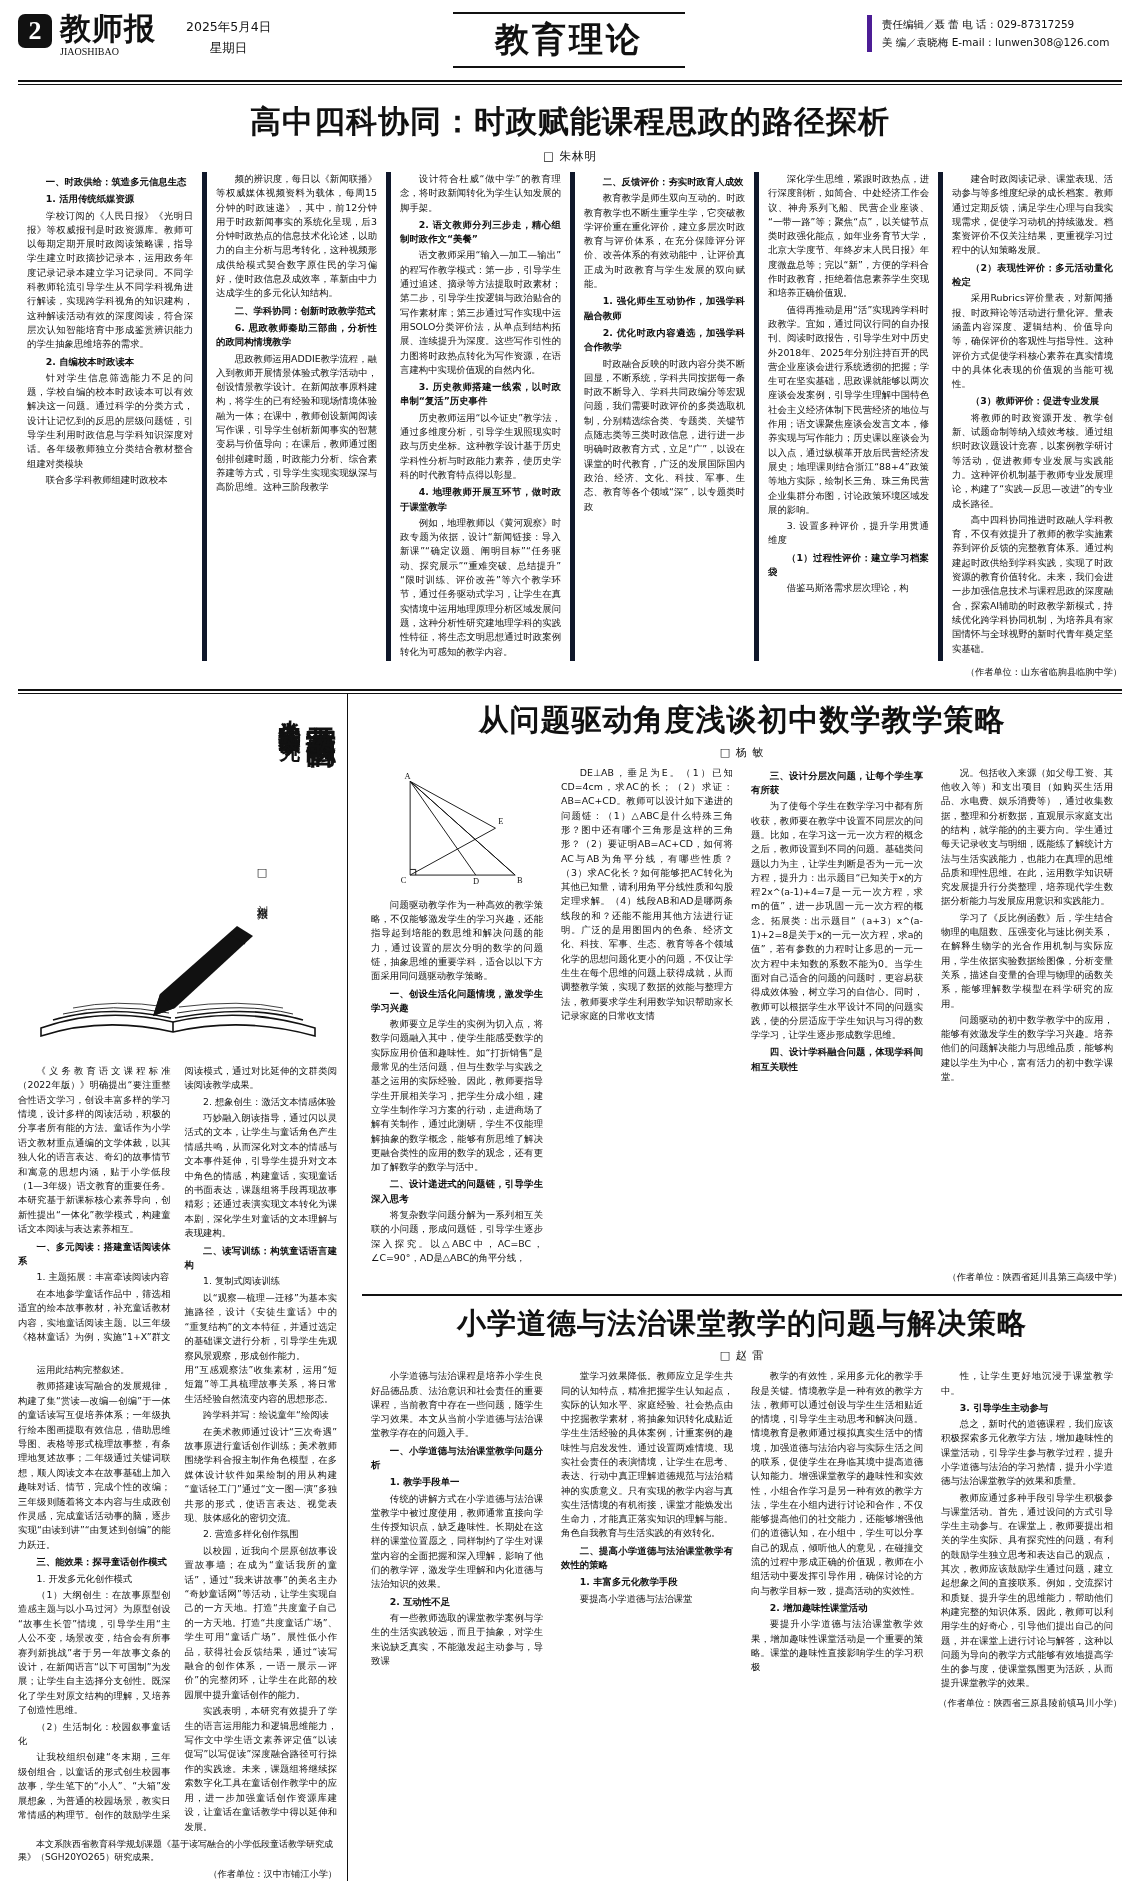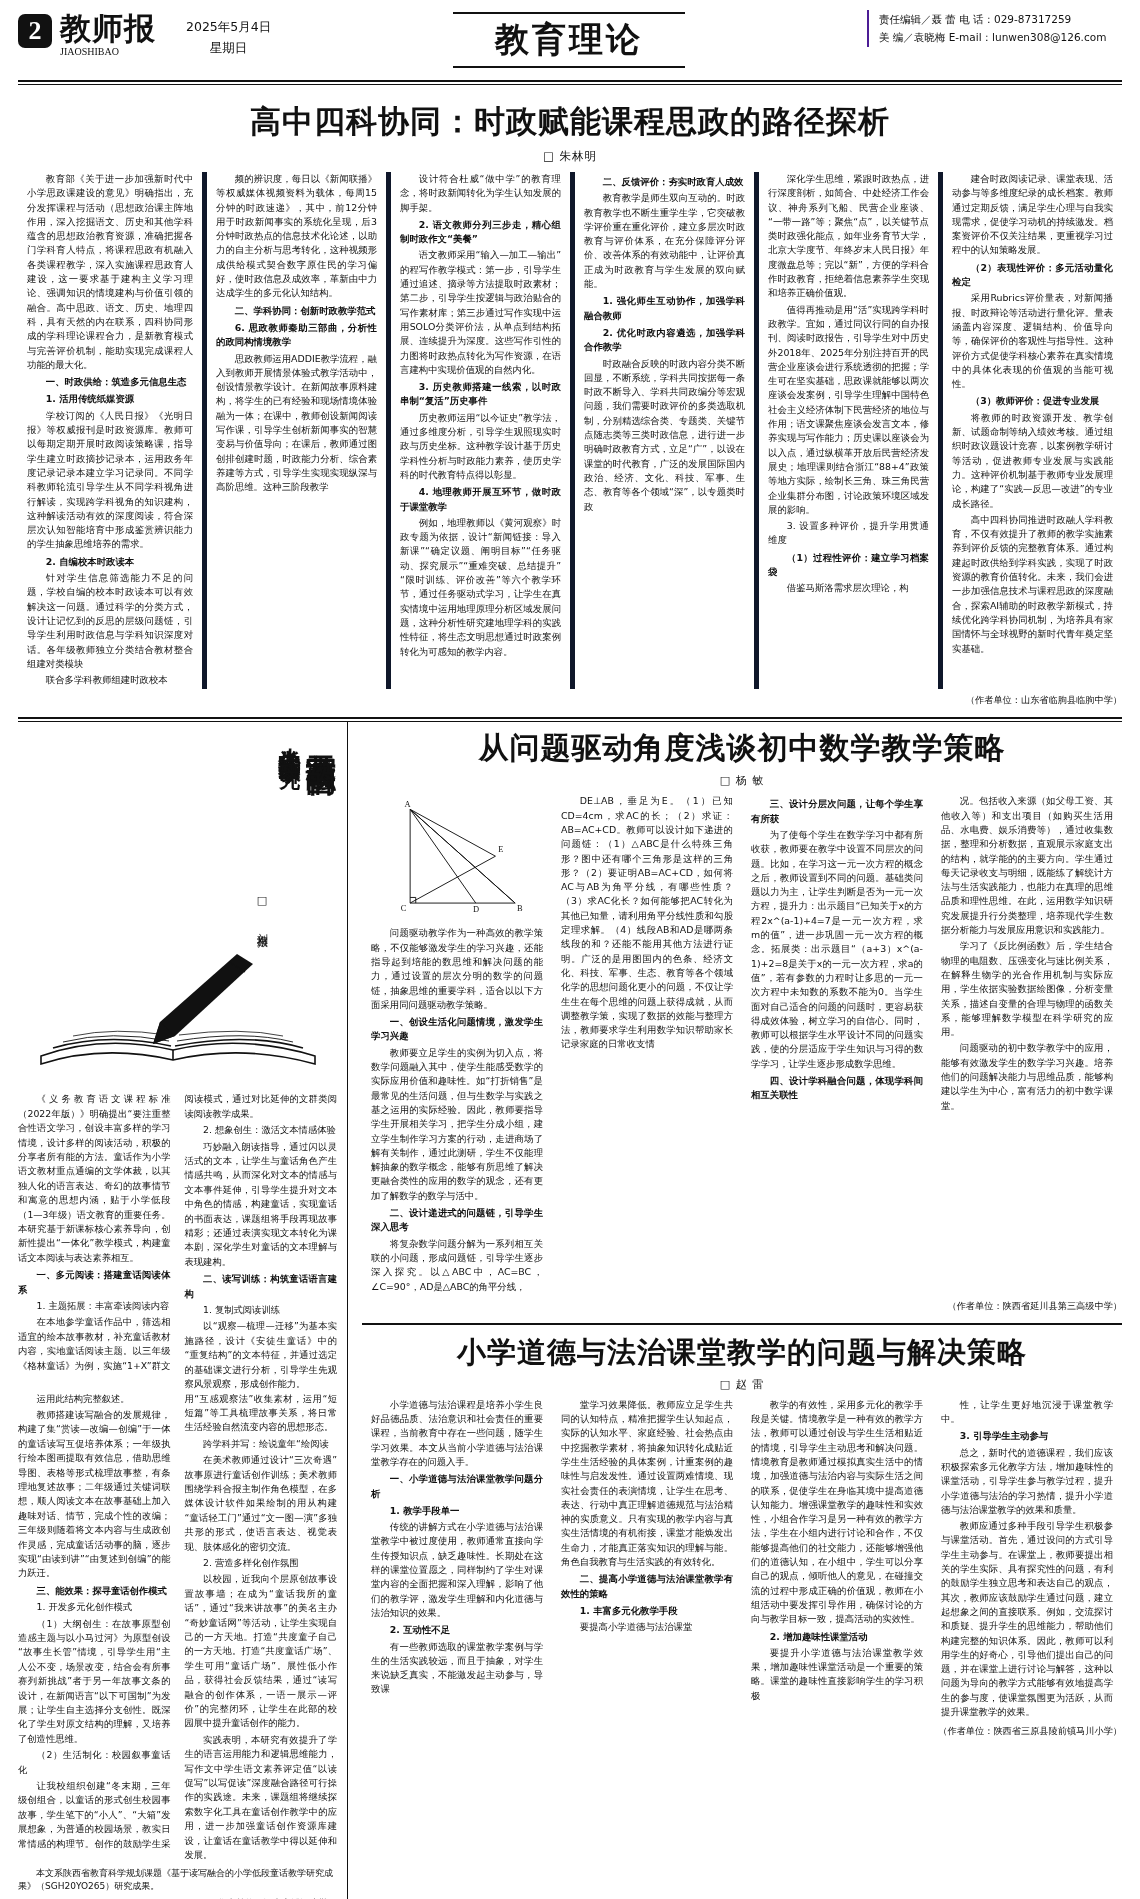--- a/index.html
+++ b/index.html
@@ -26,21 +26,21 @@
     margin-left:8px; margin-top:2px; line-height:1.1;
   }
   .paper-name .sub { font-size:10px; font-weight:normal; letter-spacing:0; display:block; }
   .date-box { margin-left:30px; margin-top:6px; text-align:center; font-size:12.5px; line-height:1.7; }
   .section-title-wrap { flex:1; display:flex; justify-content:center; }
   .section-title {
     border:2px solid #111; border-left:none; border-right:none;
     padding:3px 42px; font-family:"Liberation Serif",serif; font-weight:bold;
     font-size:34px; letter-spacing:3px; margin-top:2px;
   }
-  .credits { font-size:10.5px; line-height:1.75; border-left:2px solid #4c1d95; padding-left:10px; min-width:255px; }
+  .credits { font-size:10.5px; line-height:1.75; border-left:5px solid #4c1d95; padding-left:10px; margin-top:5px; min-width:255px; }
   .credits div { white-space:nowrap; }
 
   .rule-thick { border-top:2px solid #111; margin:2px 0 0 0; }
   .rule-thin  { border-top:1px solid #111; margin:2px 0 0 0; }
 
   
   .headline {
     text-align:center; font-family:"Liberation Serif",serif; font-weight:bold;
     font-size:31px; letter-spacing:1px; padding:16px 0 6px;
   }
@@ -115,21 +115,20 @@
     </div>
   </div>
   <div class="rule-thick"></div>
   <div class="rule-thin"></div>
 
   <div class="top-article">
     <div class="headline">高中四科协同：时政赋能课程思政的路径探析</div>
     <div class="byline">□ 朱林明</div>
     <div class="cols" id="a1cols">
         <div class="col">
-          <p>教育部《关于进一步加强新时代中小学思政课建设的意见》明确指出，充分发挥课程与活动（思想政治课主阵地作用，深入挖掘语文、历史和其他学科蕴含的思想政治教育资源，准确把握各门学科育人特点，将课程思政有机融入各类课程教学，深入实施课程思政育人建设，这一要求基于建构主义学习理论、强调知识的情境建构与价值引领的融合。高中思政、语文、历史、地理四科，具有天然的内在联系，四科协同形成的学科理论课程合力，是新教育模式与完善评价机制，能助实现完成课程人功能的最大化。</p>
           <p class="h3">一、时政供给：筑造多元信息生态</p>
           <p class="h4">1. 活用传统纸媒资源</p>
           <p>学校订阅的《人民日报》《光明日报》等权威报刊是时政资源库。教师可以每期定期开展时政阅读策略课，指导学生建立时政摘抄记录本，运用政务年度记录记录本建立学习记录同。不同学科教师轮流引导学生从不同学科视角进行解读，实现跨学科视角的知识建构，这种解读活动有效的深度阅读，符合深层次认知智能培育中形成鉴赏辨识能力的学生抽象思维培养的需求。</p>
           <p class="h4">2. 自编校本时政读本</p>
           <p>针对学生信息筛选能力不足的问题，学校自编的校本时政读本可以有效解决这一问题。通过科学的分类方式，设计让记忆到的反思的层级问题链，引导学生利用时政信息与学科知识深度对话。各年级教师独立分类结合教材整合组建对类模块</p>
           <p>联合多学科教师组建时政校本</p>
         </div>
         <div class="col vline">
           <p>频的辨识度，每日以《新闻联播》等权威媒体视频资料为载体，每周15分钟的时政速递》，其中，前12分钟用于时政新闻事实的系统化呈现，后3分钟时政热点的信息技术化论述，以助力的自主分析与思考转化，这种视频形成供给模式契合数字原住民的学习偏好，使时政信息及成效率，革新由中力达成学生的多元化认知结构。</p>
           <p class="h3">二、学科协同：创新时政教学范式</p>

